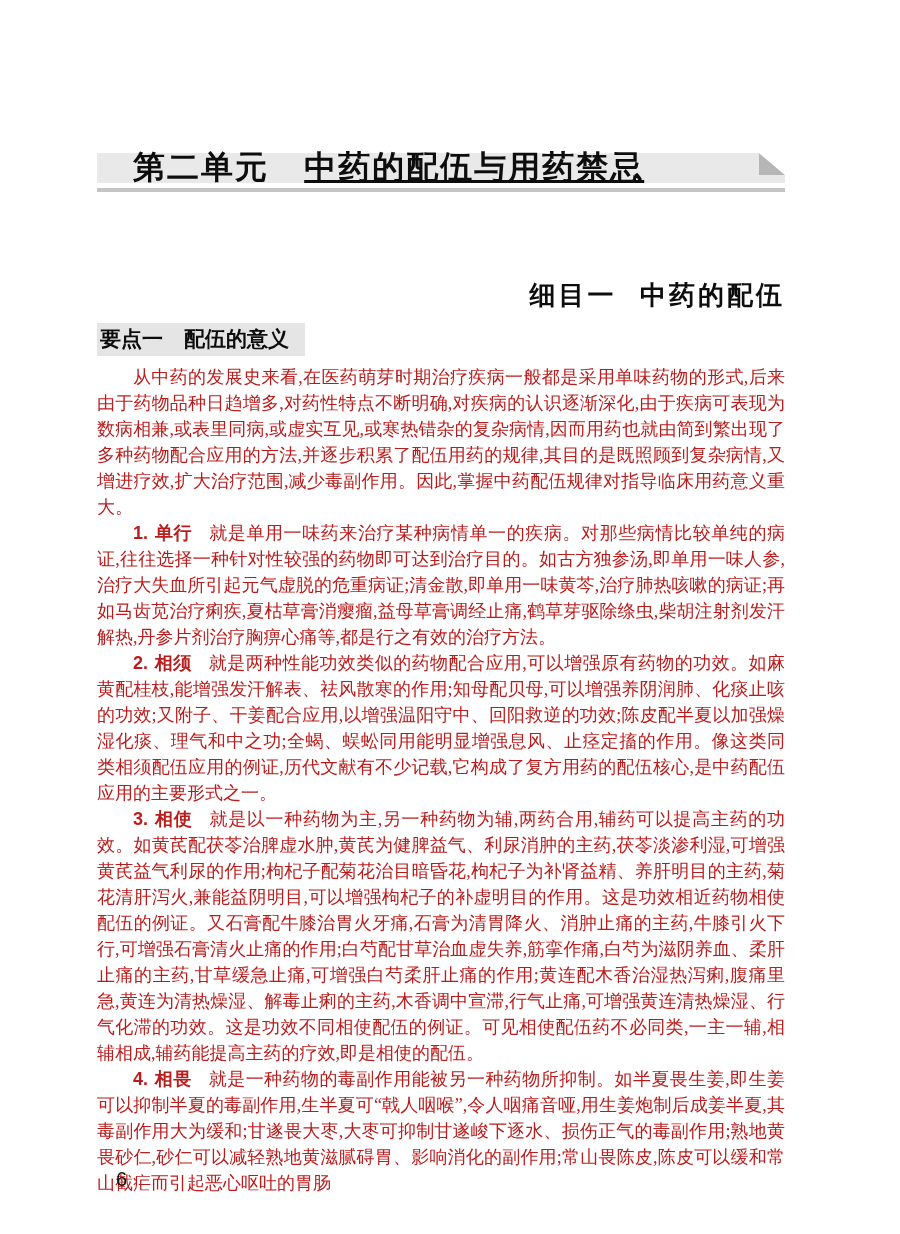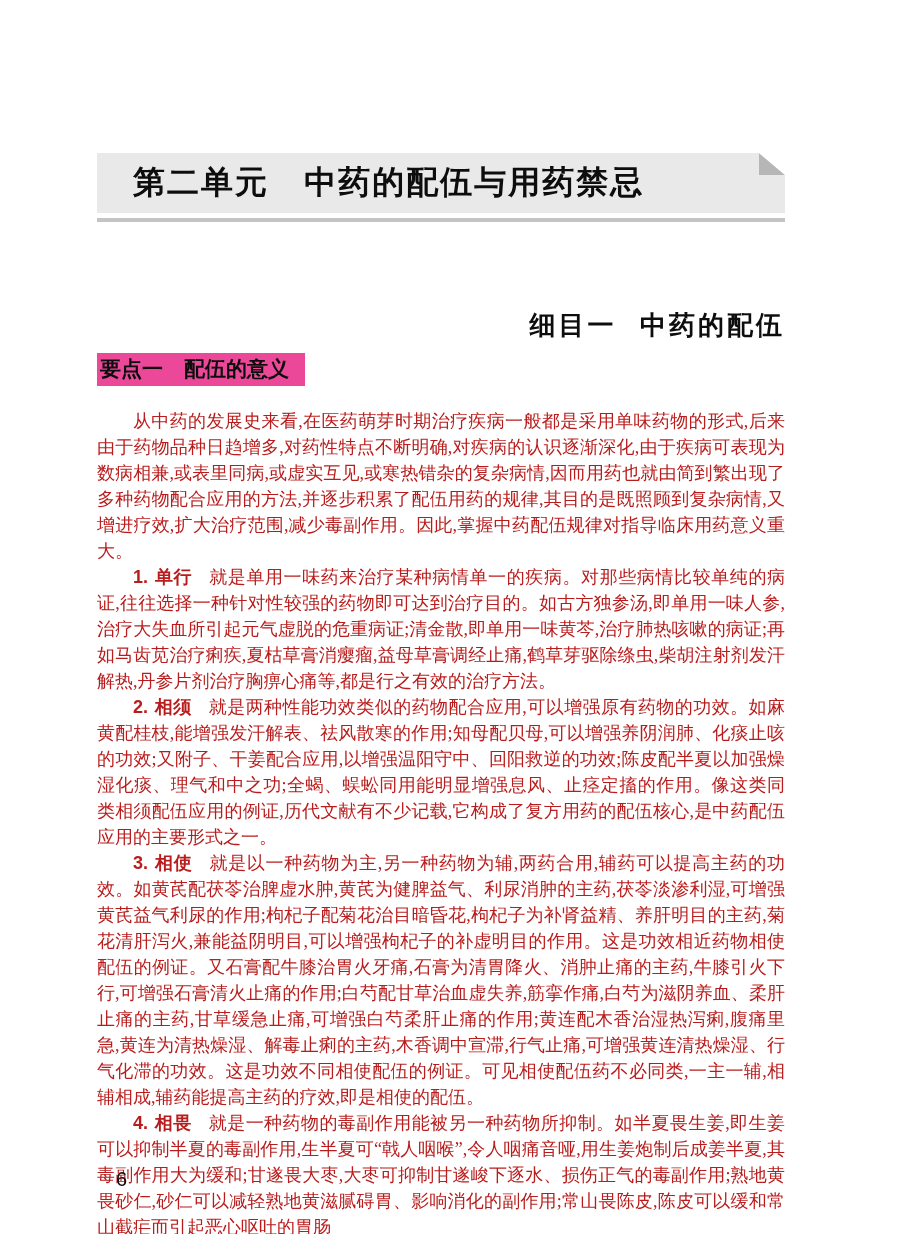--- a/index.html
+++ b/index.html
@@ -10,33 +10,33 @@
     background: #ffffff;
     overflow: hidden;
     color: #111;
     font-family: "Liberation Serif", "DejaVu Serif", serif;
   }
 
   
   .banner {
     position: relative;
     margin: 153px 115px 0 97px;
-    height: 60px;
+    height: 30px;
     background: #e9e9e9;
     display: flex;
     align-items: center;
     padding-left: 36px;
     box-sizing: border-box;
     font-family: "Liberation Sans", "DejaVu Sans", sans-serif;
     font-weight: bold;
     font-size: 32px;
     letter-spacing: 2px;
     color: #0d0d0d;
   }
-  .banner-title { margin-left: 1.1em; }
+  .banner-title { margin-left: 1.1em; text-decoration: underline; }
   .fold {
     position: absolute;
     top: 0; right: 0;
     width: 26px; height: 22px;
   }
   .fold-cut {
     position: absolute; top: 0; left: 0; width: 100%; height: 100%;
     background: #ffffff;
     clip-path: polygon(0 0, 100% 0, 100% 100%);
   }
@@ -58,23 +58,23 @@
     text-align: right;
     font-family: "Liberation Sans", "DejaVu Sans", sans-serif;
     font-weight: bold;
     font-size: 26px;
     letter-spacing: 3px;
     color: #0d0d0d;
   }
   .section-title .t2 { margin-left: 0.9em; }
 
   .point-heading {
-    margin: 8px 0 22px 0;
+    margin: 8px 0 8px 0;
     width: fit-content;
-    background: #ec4899;
+    background: #e5e5e5;
     padding: 2px 16px 3px 3px;
     font-family: "Liberation Sans", "DejaVu Sans", sans-serif;
     font-weight: bold;
     font-size: 21px;
     color: #0d0d0d;
   }
   .point-heading .ph-title { margin-left: 1em; }
 
   .body-para {
     margin: 0;

